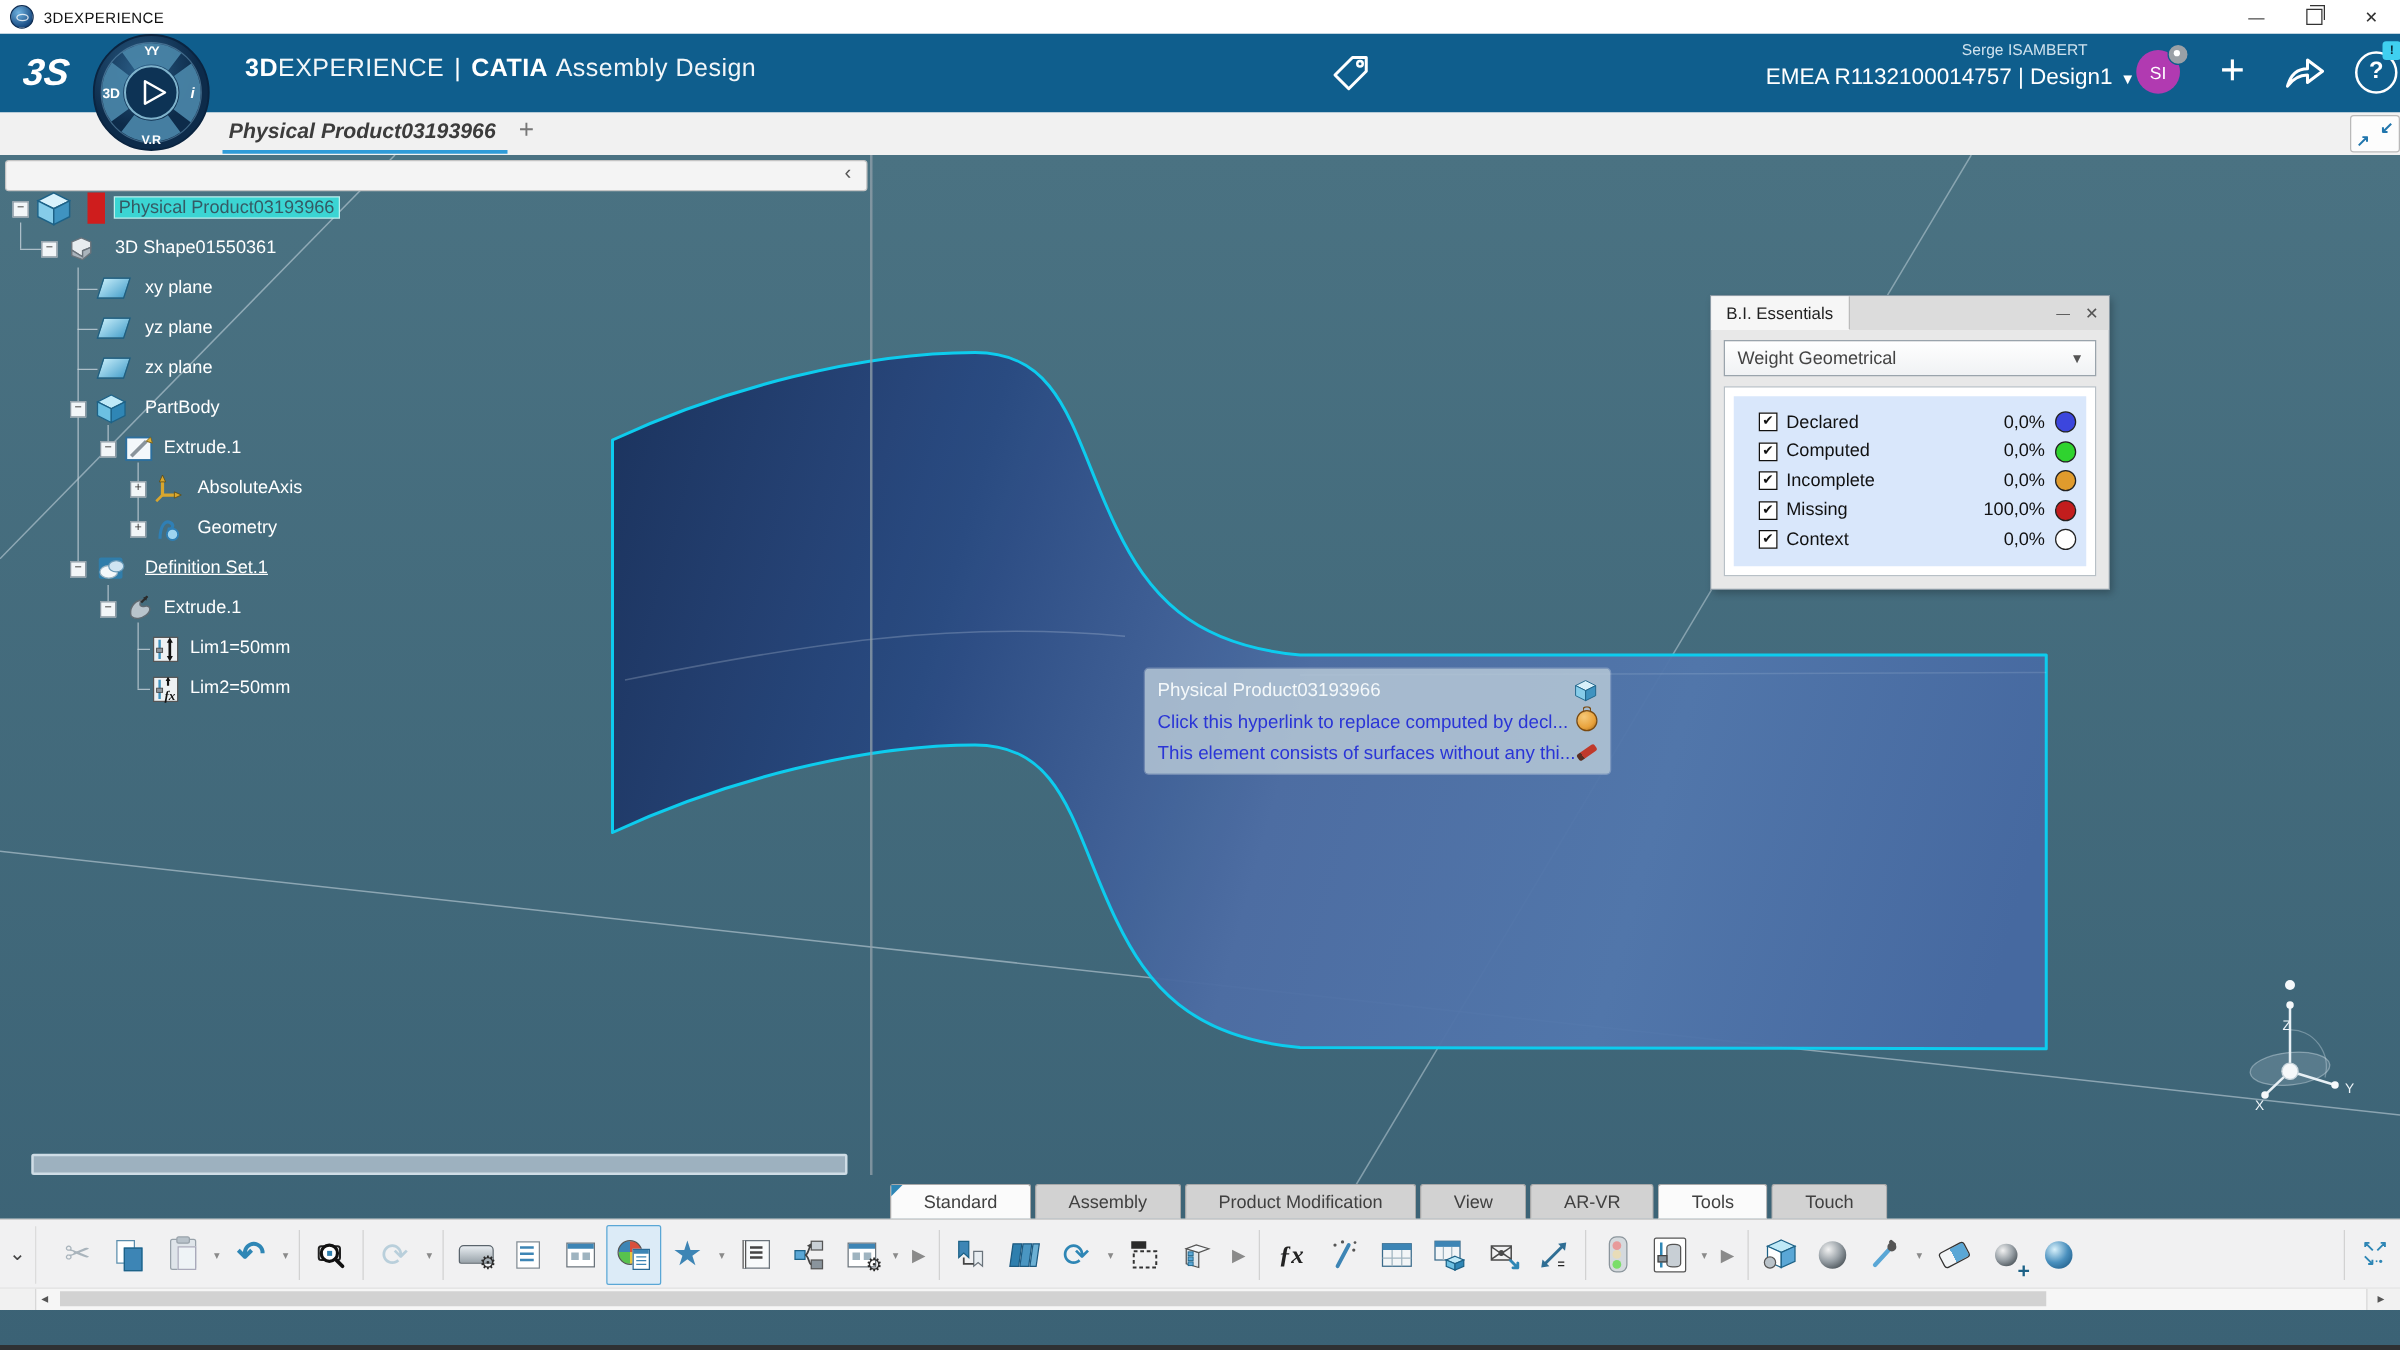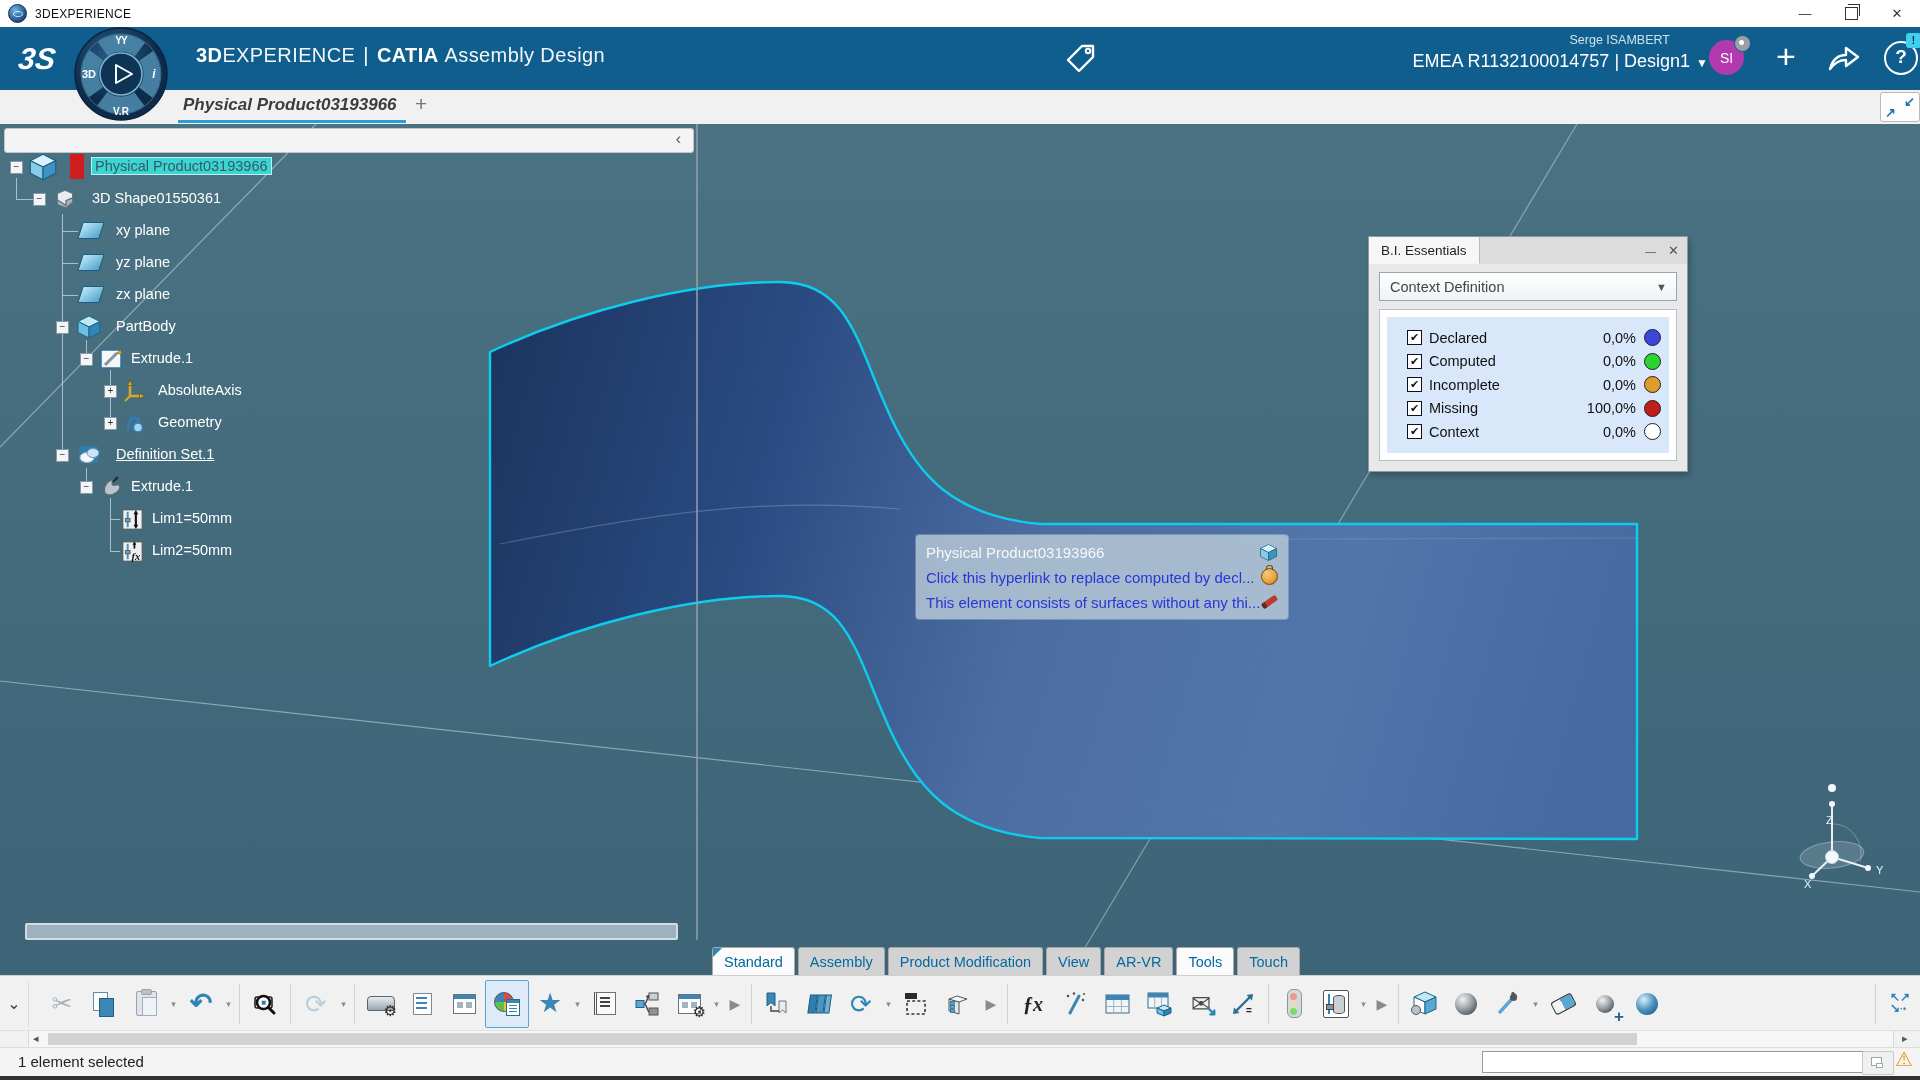--- a/index.html
+++ b/index.html
@@ -133,21 +133,21 @@
   .bi-row{height:23.5px;display:flex;align-items:center;}
   .bi-chk{width:13px;height:13px;background:#fff;border:1.6px solid #111;margin-left:14px;
           font-size:11px;line-height:12px;text-align:center;color:#111;}
   .bi-lab{margin-left:7px;font-size:14.5px;color:#111;flex:1;}
   .bi-val{font-size:14.5px;color:#111;width:64px;text-align:right;margin-right:8px;}
   .bi-dot{width:15px;height:15px;border-radius:50%;border:1.6px solid #222;margin-right:2px;}
 
   
   #action-tabs{position:absolute;left:712px;top:947px;height:28px;display:flex;gap:3px;}
   .atab{background:#d2d2d2;border:1px solid #a8a8a8;border-bottom:none;border-radius:3px 3px 0 0;
-        padding:0 11px;font-size:14.5px;color:#0369a1;display:flex;align-items:center;position:relative;}
+        padding:0 26px;font-size:14.5px;color:#404040;display:flex;align-items:center;position:relative;}
   .atab.lit{background:#fbfbfb;}
   .atab.fold::before{content:"";position:absolute;left:0;top:0;border-top:9px solid #2e86b5;
         border-right:9px solid transparent;}
 
   
   #toolbar{position:absolute;left:0;top:975px;width:1920px;height:55px;background:#f1f1f2;
            border-top:1px solid #cfcfcf;display:flex;align-items:center;}
   .tcell{width:42px;height:46px;display:flex;align-items:center;justify-content:center;
          position:relative;flex:0 0 auto;}
   .tcell.active{border:1px solid #5aa7d6;background:#dcebf7;border-radius:2px;}
@@ -503,21 +503,21 @@
 
     <div id="bi-panel">
       <div id="bi-header">
         <div id="bi-tab">B.I. Essentials</div>
         <div id="bi-ctrl">
           <span style="font-size:11px;">—</span>
           <span>✕</span>
         </div>
       </div>
       <div id="bi-select">
-        <span>Context Definition</span>
+        <span>Weight Geometrical</span>
         <span class="car">▼</span>
       </div>
       <div id="bi-content">
         <div id="bi-inner">
           <div class="bi-row">
             <span class="bi-chk">✔</span>
             <span class="bi-lab">Declared</span>
             <span class="bi-val">0,0%</span>
             <span class="bi-dot" style="background: rgb(60, 70, 221);"></span>
           </div>
@@ -779,23 +779,15 @@
   </div>
 
   <div id="hscroll-row">
     <div id="hs-leftbox"></div>
     <span class="hs-arrow" style="left:33px;">◂</span>
     <div id="hs-thumb"></div>
     <div id="hs-rightbox"></div>
     <span class="hs-arrow" style="left:1902px;">▸</span>
   </div>
 
-  <div id="statusbar">
-    <span id="status-msg">1 element selected</span>
-    <input id="status-input" style="">
-    <div id="status-restore">
-        <i></i>
-      </div>
-    <span id="status-warn" class="g g-warn">⚠</span>
-  </div>
   <div id="bottom-strip"></div>
 
 </div>
 
 </body></html>

